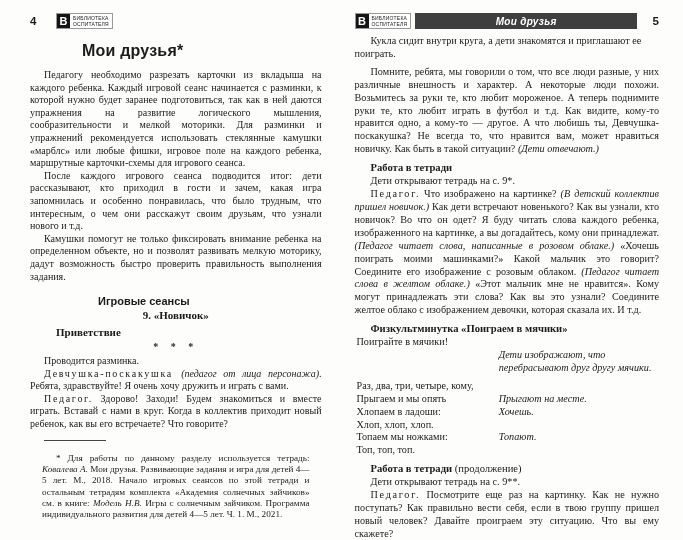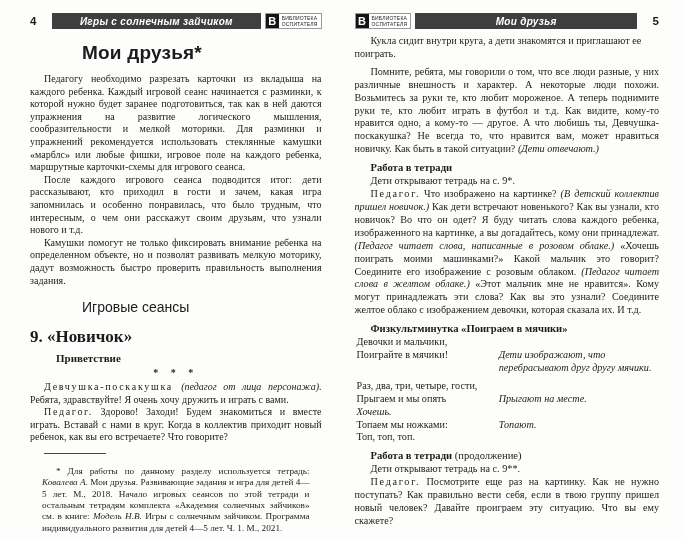--- a/index.html
+++ b/index.html
@@ -45,29 +45,29 @@
     display:flex;align-items:center;justify-content:center;
   }
   .logo .ltext{
     font-family:"Liberation Sans",sans-serif;font-size:5px;line-height:6px;
     display:flex;flex-direction:column;justify-content:center;
     padding:0 3px;color:#222;letter-spacing:.2px;white-space:nowrap;
   }
 
   
   .title{
-    font-family:"Liberation Sans",sans-serif;font-weight:bold;font-size:19px;
+    font-family:"Liberation Sans",sans-serif;font-weight:bold;font-size:16px;
     margin:13px 0 9px 52px;letter-spacing:.2px;
   }
   .body-p{font-size:10px;line-height:12.6px;text-align:justify;margin:0;text-indent:14px;}
   .h-sans{
-    font-family:"Liberation Sans",sans-serif;font-weight:normal;font-size:14px;
-    margin:12px 0 2px 52px;
+    font-family:"Liberation Sans",sans-serif;font-weight:bold;font-size:11px;
+    margin:12px 0 2px 68px;
   }
-  .h-center{font-weight:bold;font-size:17px;margin:12px 0 4px;}
+  .h-center{text-align:center;font-weight:bold;font-size:11px;margin:2px 0 4px;}
   .h-sub{font-weight:bold;font-size:11px;margin:5px 0 2px 26px;}
   .stars{text-align:center;font-weight:bold;font-size:10px;letter-spacing:5px;margin:3px 0 3px;}
   .plain-line{font-size:10px;line-height:12.6px;margin:0;text-indent:14px;}
 
   .fn-rule{width:62px;border:none;border-top:1px solid #444;margin:9px 0 3px 14px;}
   .footnote-p{font-size:9.2px;line-height:11.3px;text-align:justify;margin:12px;text-indent:14px;}
 
   
   .page.right .body-p{font-size:10.2px;line-height:12.9px;text-indent:16px;}
   .page.right .plain-line{font-size:10.2px;line-height:12.9px;text-indent:16px;}
@@ -86,41 +86,41 @@
   .sp{letter-spacing:1.7px;}
 </style>
 </head>
 <body>
 
 <div class="spread">
 
   <div class="page left">
     <div class="pageheader">
       <div class="pagenum">4</div>
-      <div class="runbar">Игры с солнечным зайчиком</div>
       <div class="logo">
         <div class="vbox">В</div>
         <div class="ltext">
           <span>БИБЛИОТЕКА</span>
           <span>ОСПИТАТЕЛЯ</span>
         </div>
       </div>
     </div>
 
     <div class="title">Мои друзья*</div>
 
     <p class="body-p">Педагогу необходимо разрезать карточки из вкладыша на каждого ребенка. Каждый игровой сеанс начинается с разминки, к которой нужно будет заранее подготовиться, так как в ней даются упражнения на развитие логического мышления, сообразительности и мелкой моторики. Для разминки и упражнений рекомендуется использовать стеклянные камушки «марблс» или любые фишки, игровое поле на каждого ребенка, маршрутные карточки-схемы для игрового сеанса.</p>
     <p class="body-p">После каждого игрового сеанса подводится итог: дети рассказывают, кто приходил в гости и зачем, какая игра запомнилась и особенно понравилась, что было трудным, что интересным, о чем они расскажут своим друзьям, что узнали нового и т.д.</p>
     <p class="body-p">Камушки помогут не только фиксировать внимание ребенка на определенном объекте, но и позволят развивать мелкую моторику, дадут возможность быстро проверить правильность выполнения задания.</p>
 
     <div class="h-sans">Игровые сеансы</div>
     <div class="h-center">9. «Новичок»</div>
     <div class="h-sub">Приветствие</div>
     <div class="stars">* * *</div>
 
+    <p class="plain-line">Проводится разминка.</p>
 
     <p class="body-p"><span class="sp">Девчушка-поскакушка </span><span class="i">(педагог от лица персонажа)</span><span>. Ребята, здравствуйте! Я очень хочу дружить и играть с вами.</span></p>
     <p class="body-p"><span class="sp">Педагог.</span><span> Здорово! Заходи! Будем знакомиться и вместе играть. Вставай с нами в круг. Когда в коллектив приходит новый ребенок, как вы его встречаете? Что говорите?</span></p>
 
     <hr class="fn-rule">
     <p class="footnote-p"><span>* Для работы по данному разделу используется тетрадь: </span><span class="i">Ковалева А.</span><span> Мои друзья. Развивающие задания и игра для детей 4—5 лет. М., 2018. Начало игровых сеансов по этой тетради и остальным тетрадям комплекта «Академия солнечных зайчиков» см. в книге: </span><span class="i">Модель Н.В.</span><span> Игры с солнечным зайчиком. Программа индивидуального развития для детей 4—5 лет. Ч. 1. М., 2021.</span></p>
   </div>
 
   <div class="page right">
     <div class="pageheader">
@@ -142,33 +142,36 @@
     <div class="h-serif">Работа в тетради</div>
     <p class="plain-line">Дети открывают тетрадь на с. 9*.</p>
 
     <p class="body-p"><span class="sp">Педагог.</span><span> Что изображено на картинке? </span><span class="i">(В детский коллектив пришел новичок.)</span><span> Как дети встречают новенького? Как вы узнали, кто новичок? Во что он одет? Я буду читать слова каждого ребенка, изображенного на картинке, а вы догадайтесь, кому они принадлежат. </span><span class="i">(Педагог читает слова, написанные в розовом облаке.)</span><span> «Хочешь поиграть моими машинками?» Какой мальчик это говорит? Соедините его изображение с розовым облаком. </span><span class="i">(Педагог читает слова в желтом облаке.)</span><span> «Этот мальчик мне не нравится». Кому могут принадлежать эти слова? Как вы это узнали? Соедините желтое облако с изображением девочки, которая сказала их. И т.д.</span></p>
 
     <div class="h-serif">Физкультминутка «Поиграем в мячики»</div>
 
     <div class="verse">
       <div class="verse-row offset1 gap">
         <div class="verse-left">
-          <div>Девочки и мальчики,</div>
           <div>Поиграйте в мячики!</div>
         </div>
         <div class="verse-right">Дети изображают, что перебрасывают друг другу мячики.</div>
       </div>
       <div class="verse-row offset1">
         <div class="verse-left">
-          <div>Раз, два, три, четыре, гости,</div>
+          <div>Раз, два, три, четыре, кому,</div>
           <div>Прыгаем и мы опять</div>
         </div>
         <div class="verse-right">Прыгают на месте.</div>
       </div>
       <div class="verse-row">
+        <div class="verse-left">
+          <div>Хлопаем в ладоши:</div>
+          <div>Хлоп, хлоп, хлоп.</div>
+        </div>
         <div class="verse-right">Хочешь.</div>
       </div>
       <div class="verse-row">
         <div class="verse-left">
           <div>Топаем мы ножками:</div>
           <div>Топ, топ, топ.</div>
         </div>
         <div class="verse-right">Топают.</div>
       </div>
     </div>

